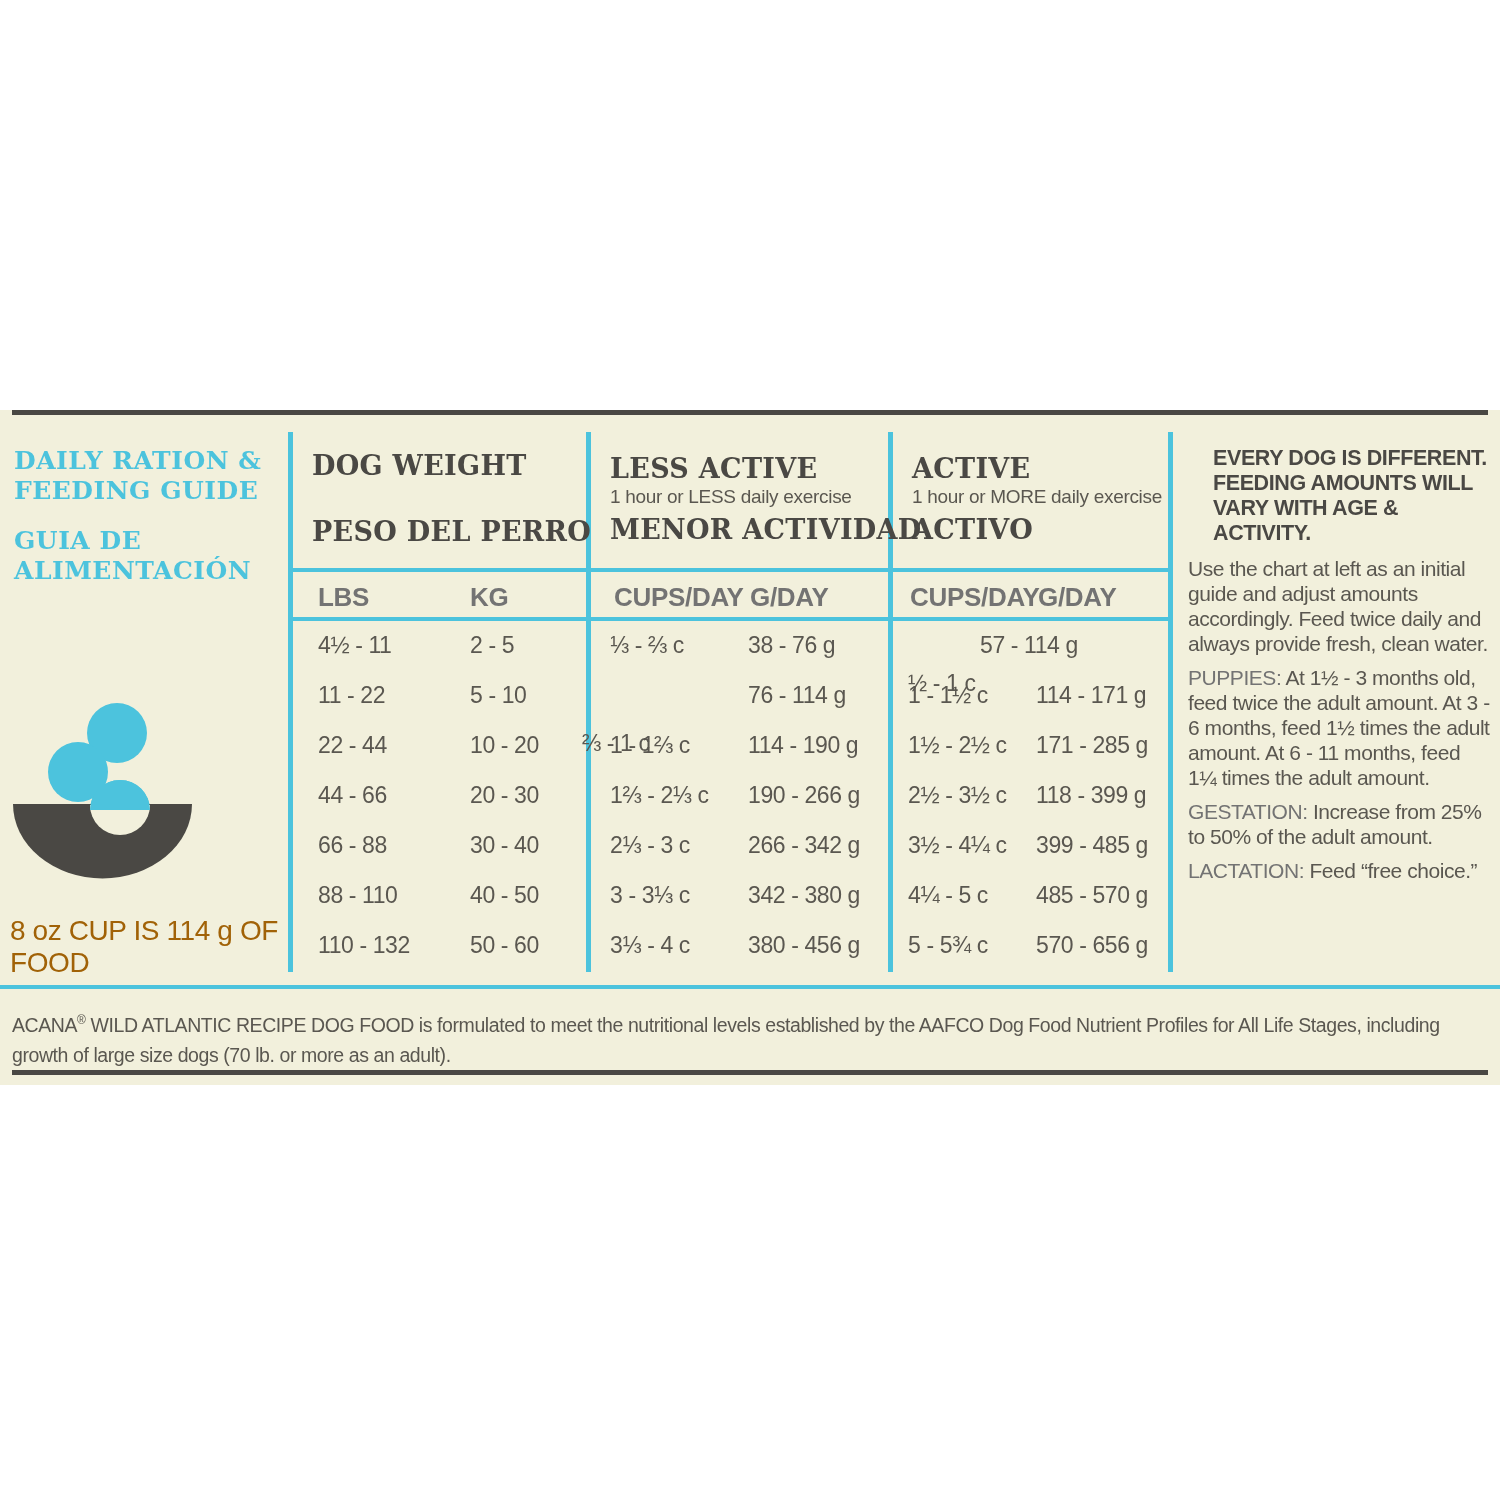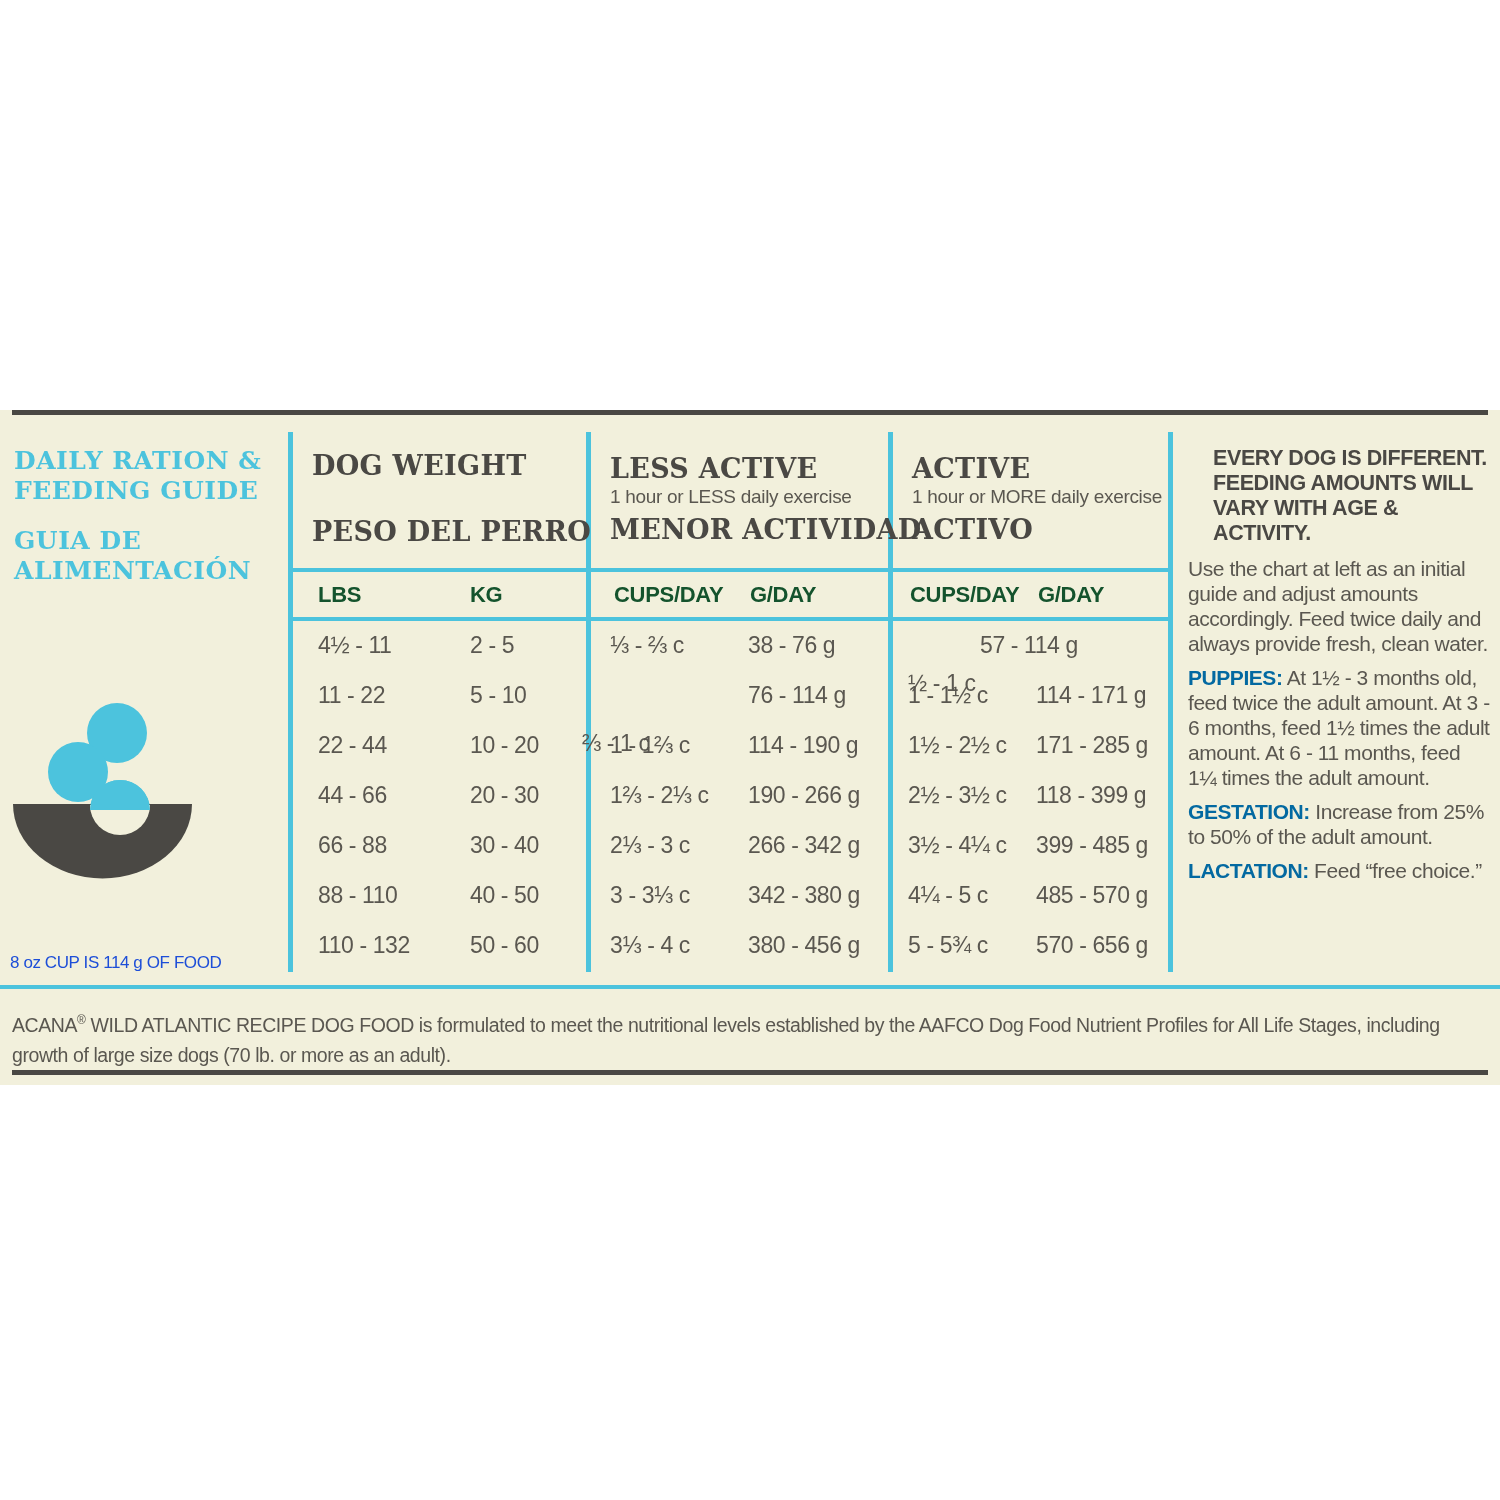--- a/index.html
+++ b/index.html
@@ -28,40 +28,40 @@
   .title-en, .title-es {
     font-family:"DejaVu Serif", serif; font-weight:bold;
     color:#4cc3dd; letter-spacing:0.5px;
   }
   .title-en { font-size:25px; line-height:30px; }
   .title-es { font-size:25px; line-height:30px; margin-top:20px; }
 
   
   .bowl-wrap { position:absolute; left:10px; top:290px; width:260px; height:190px; }
   .cupnote {
-    position:absolute; left:10px; top:543px; width:280px;
-    font-size:17px; color:#1d4ed8; font-family:"Liberation Sans", sans-serif;
+    position:absolute; left:10px; top:505px; width:280px;
+    font-size:28px; color:#a16207; font-family:"Liberation Sans", sans-serif;
     letter-spacing:-0.4px;
   }
 
   
   .thead-cell {
     position:absolute; color:#4a4844;
   }
   .th-main {
     font-family:"DejaVu Serif", serif; font-weight:bold;
     font-size:27px; letter-spacing:0.3px; white-space:nowrap;
   }
   .th-sub {
     font-size:19px; font-weight:normal; color:#5a5750;
     letter-spacing:-0.3px; white-space:nowrap;
     font-family:"Liberation Sans", sans-serif;
   }
   .th-unit {
-    position:absolute; font-size:22px; font-weight:bold; color:#14532d;
+    position:absolute; font-size:26px; font-weight:bold; color:#737373;
     font-family:"Liberation Sans", sans-serif; letter-spacing:-0.3px;
     white-space:nowrap;
   }
 
   
   .cell {
     position:absolute; font-size:23px; color:#5a5750;
     font-family:"Liberation Sans", sans-serif; letter-spacing:-0.4px;
     white-space:nowrap;
   }
@@ -69,21 +69,21 @@
   
   .info { position:absolute; left:1188px; top:36px; width:305px; }
   .info-head {
     font-size:21.5px; font-weight:bold; color:#4a4844; line-height:25px;
     letter-spacing:-0.4px; margin-bottom:10px;margin-left:25px;
   }
   .info-para {
     font-size:21px; color:#5a5750; line-height:25px;
     letter-spacing:-0.45px; margin-bottom:9px;
   }
-  .info-para b { color:#0369a1; font-weight:bold; }
+  .info-para b { color:#737373; font-weight:normal; }
 
   
   .footer {
     position:absolute; left:12px; top:595px; width:1478px;
     font-size:19.5px; color:#5a5750; line-height:30px;
     letter-spacing:-0.42px;
   }
   .footer sup { font-size:12px; vertical-align:super; }
 </style>
 </head>

